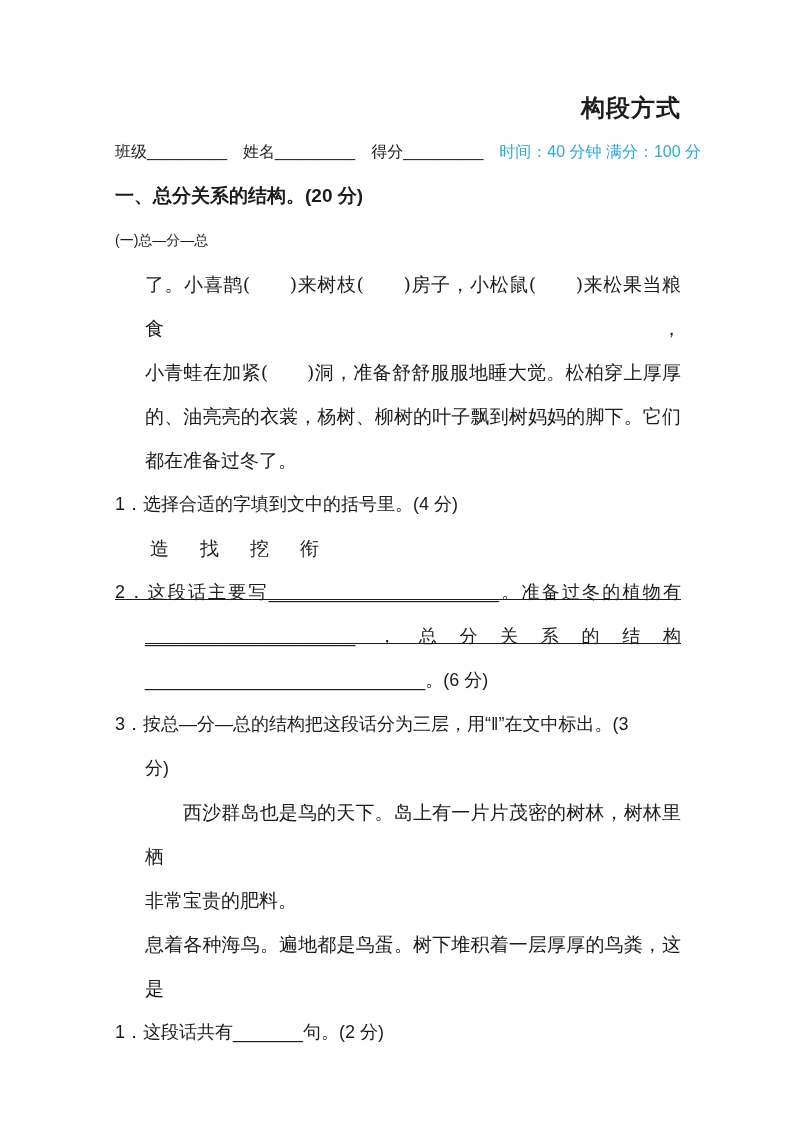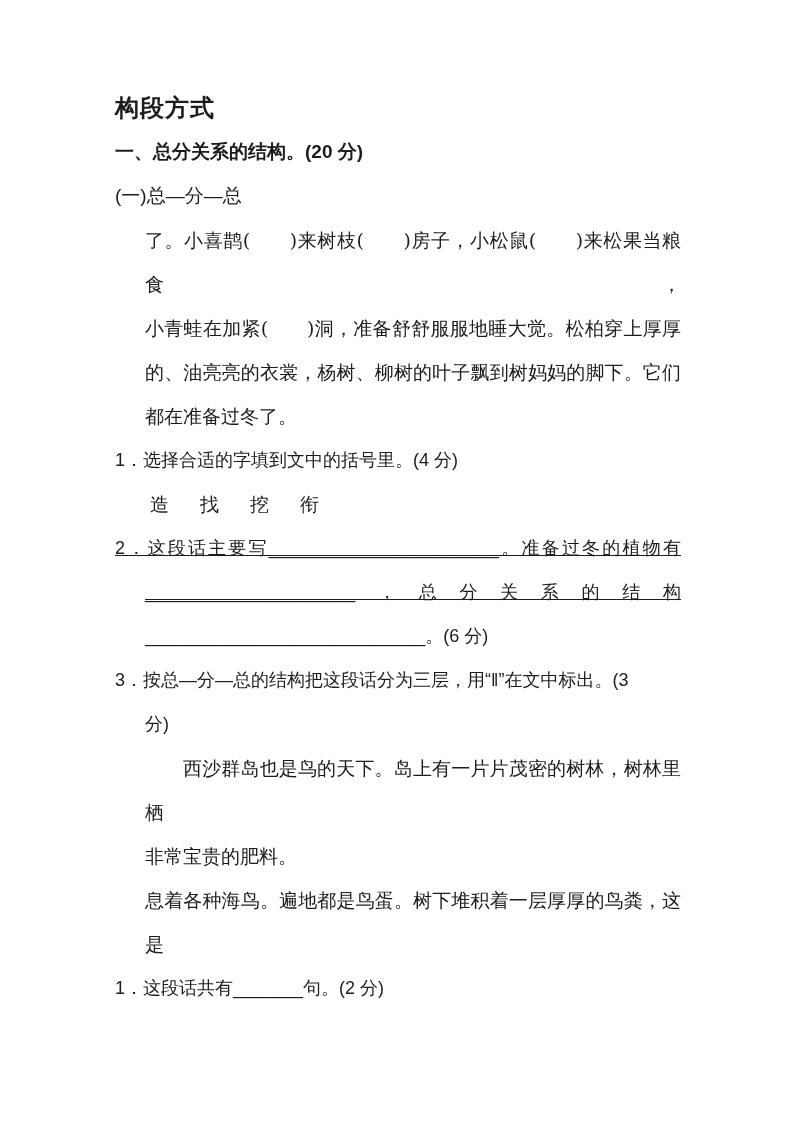--- a/index.html
+++ b/index.html
@@ -8,21 +8,21 @@
     width: 793px;
     height: 1122px;
     background: #ffffff;
     box-sizing: border-box;
     padding: 86px 112px 0 115px;
     font-family: "Liberation Sans", sans-serif;
     color: #1c1c1c;
     overflow: hidden;
   }
   .doc-title {
-    text-align: left;
+    text-align: right;
     font-size: 24px;
     font-weight: bold;
     line-height: 44px;
     letter-spacing: 1px;
   }
   .header-row {
     display: flex;
     align-items: baseline;
     font-size: 16px;
     line-height: 44px;
@@ -32,21 +32,21 @@
   .exam-info {
     margin-left: auto;
     color: #2fa7dc;
   }
   .section-heading {
     font-size: 19px;
     font-weight: bold;
     line-height: 44px;
   }
   .part-heading {
-    font-size: 19px;
+    font-size: 14px;
     line-height: 44px;
   }
   .passage {
     font-family: "DejaVu Serif", serif;
     font-size: 19px;
     margin-left: 30px;
   }
   .pline {
     line-height: 44px;
     text-align: justify;
@@ -65,20 +65,26 @@
     letter-spacing: 6px;
   }
 </style>
 </head>
 <body>
 
 <div class="page">
 
   <div class="doc-title">构段方式</div>
 
+  <div class="header-row">
+    <span class="header-field">班级_________</span>
+    <span class="header-field">姓名_________</span>
+    <span class="header-field">得分_________</span>
+    <span class="exam-info">时间：40 分钟 满分：100 分</span>
+  </div>
 
   <div class="section-heading">一、总分关系的结构。(20 分)</div>
 
   <div class="part-heading">(一)总—分—总</div>
 
   <div class="passage">
     <div class="pline">了。小喜鹊(　　)来树枝(　　)房子，小松鼠(　　)来松果当粮食，</div>
     <div class="pline">小青蛙在加紧(　　)洞，准备舒舒服服地睡大觉。松柏穿上厚厚</div>
     <div class="pline">的、油亮亮的衣裳，杨树、柳树的叶子飘到树妈妈的脚下。它们</div>
     <div class="pline last">都在准备过冬了。</div>

